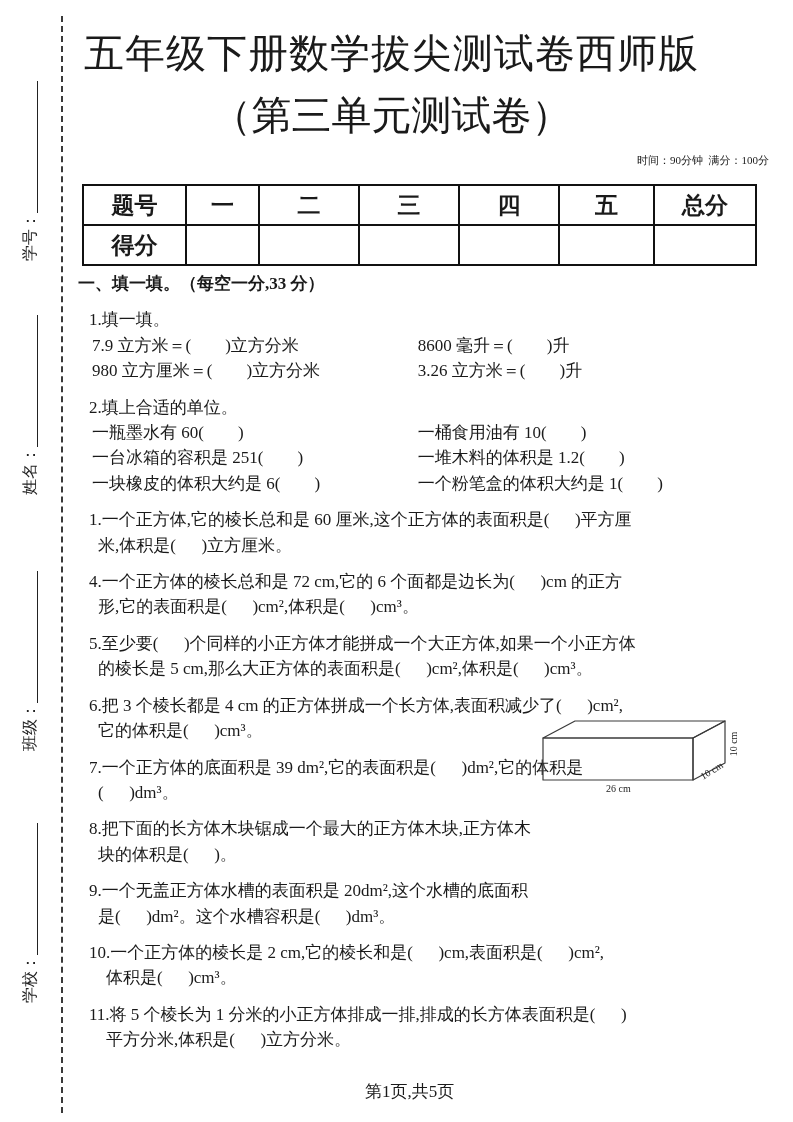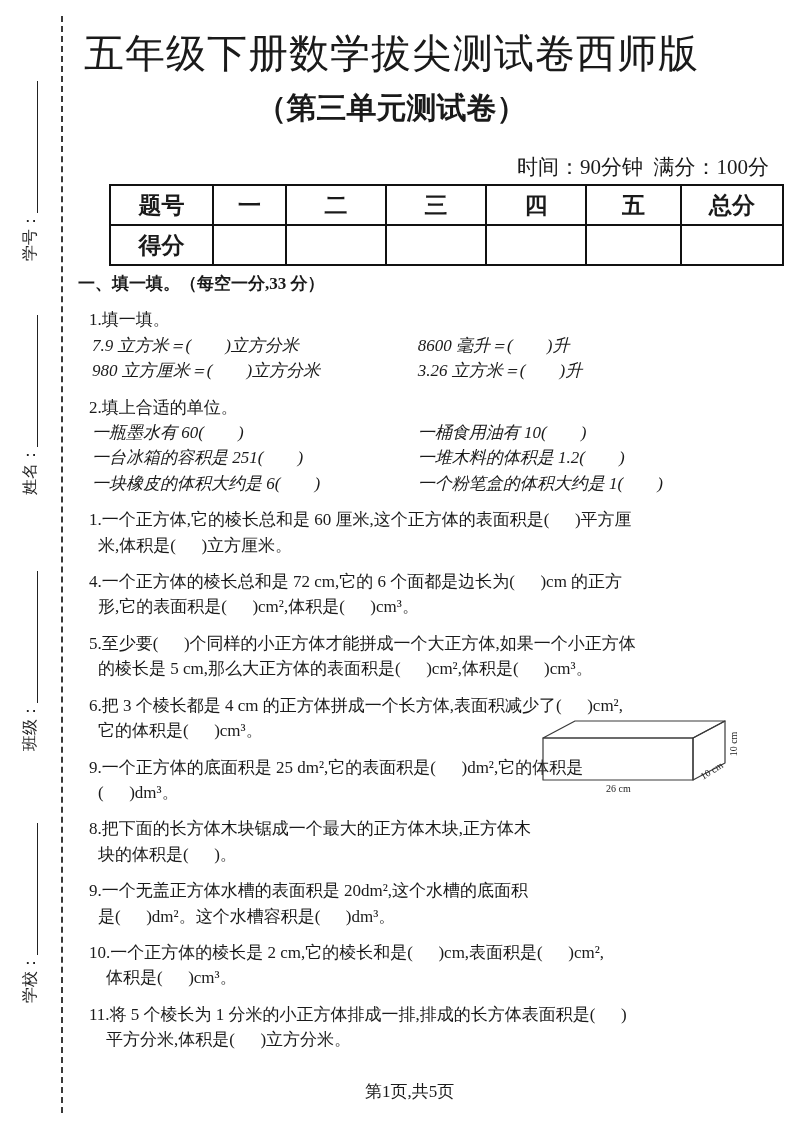--- a/index.html
+++ b/index.html
@@ -10,33 +10,33 @@
   
   .dashed-line{position:absolute;left:61px;top:16px;height:1097px;width:0;border-left:2px dashed #3a3a3a;}
   .margin-unit{
     position:absolute;left:-60px;width:180px;height:22px;
     transform:rotate(-90deg);display:flex;align-items:flex-end;
     font-size:16px;color:#222;white-space:nowrap;
   }
   .margin-unit .blank{flex:1;border-bottom:1.5px solid #222;height:1px;margin-bottom:3px;}
   
   .title{position:absolute;left:0;right:10px;top:26px;text-align:center;font-size:40px;font-weight:normal;letter-spacing:1px;white-space:nowrap;}
-  .subtitle{position:absolute;left:0;right:10px;top:88px;text-align:center;font-size:30px;font-weight:bold;}
-  .exam-info{position:absolute;right:24px;top:153px;font-size:21px;white-space:pre-wrap;}
+  .subtitle{position:absolute;left:0;right:10px;top:88px;text-align:center;font-size:40px;font-weight:normal;}
+  .exam-info{position:absolute;right:24px;top:153px;font-size:11px;white-space:pre-wrap;}
   
-  table.score{position:absolute;left:109px;top:184px;border-collapse:collapse;table-layout:fixed;}
+  table.score{position:absolute;left:82px;top:184px;border-collapse:collapse;table-layout:fixed;}
   table.score td{border:2px solid #111;text-align:center;vertical-align:middle;height:38px;font-size:23px;font-weight:bold;padding:0;}
   
   .content{position:absolute;left:78px;top:271px;width:700px;font-size:17px;line-height:25.4px;}
   .content .ln{white-space:pre-wrap;min-height:25.4px;}
   .heading{font-weight:bold;}
   .ind-num{padding-left:11px;margin-top:11px;}
   .ind-cont{padding-left:20px;}
   .ind-cont2{padding-left:28px;}
-  .pair{display:flex;padding-left:14px;font-style:italic;}
+  .pair{display:flex;padding-left:14px;}
   .pair .l{width:47.5%;white-space:pre-wrap;}
   .pair .r{flex:1;white-space:pre-wrap;}
   
   .figure{position:absolute;left:533px;top:714px;width:245px;height:80px;}
   .figure text{font-family:"Liberation Serif","DejaVu Serif",serif;font-size:10px;fill:#222;}
   
   .footer{position:absolute;left:0;right:0;top:1080px;text-align:center;font-size:17px;padding-left:26px;}
 </style>
 </head>
 <body>
@@ -130,21 +130,21 @@
 
     <div class="ln ind-num">4.一个正方体的棱长总和是 72 cm,它的 6 个面都是边长为(      )cm 的正方</div>
     <div class="ln ind-cont">形,它的表面积是(      )cm²,体积是(      )cm³。</div>
 
     <div class="ln ind-num">5.至少要(      )个同样的小正方体才能拼成一个大正方体,如果一个小正方体</div>
     <div class="ln ind-cont">的棱长是 5 cm,那么大正方体的表面积是(      )cm²,体积是(      )cm³。</div>
 
     <div class="ln ind-num">6.把 3 个棱长都是 4 cm 的正方体拼成一个长方体,表面积减少了(      )cm²,</div>
     <div class="ln ind-cont">它的体积是(      )cm³。</div>
 
-    <div class="ln ind-num">9.一个正方体的底面积是 25 dm²,它的表面积是(      )dm²,它的体积是</div>
+    <div class="ln ind-num">7.一个正方体的底面积是 39 dm²,它的表面积是(      )dm²,它的体积是</div>
     <div class="ln ind-cont">(      )dm³。</div>
 
     <div class="ln ind-num">8.把下面的长方体木块锯成一个最大的正方体木块,正方体木</div>
     <div class="ln ind-cont">块的体积是(      )。</div>
 
     <div class="ln ind-num">9.一个无盖正方体水槽的表面积是 20dm²,这个水槽的底面积</div>
     <div class="ln ind-cont">是(      )dm²。这个水槽容积是(      )dm³。</div>
 
     <div class="ln ind-num">10.一个正方体的棱长是 2 cm,它的棱长和是(      )cm,表面积是(      )cm²,</div>
     <div class="ln ind-cont2">体积是(      )cm³。</div>

